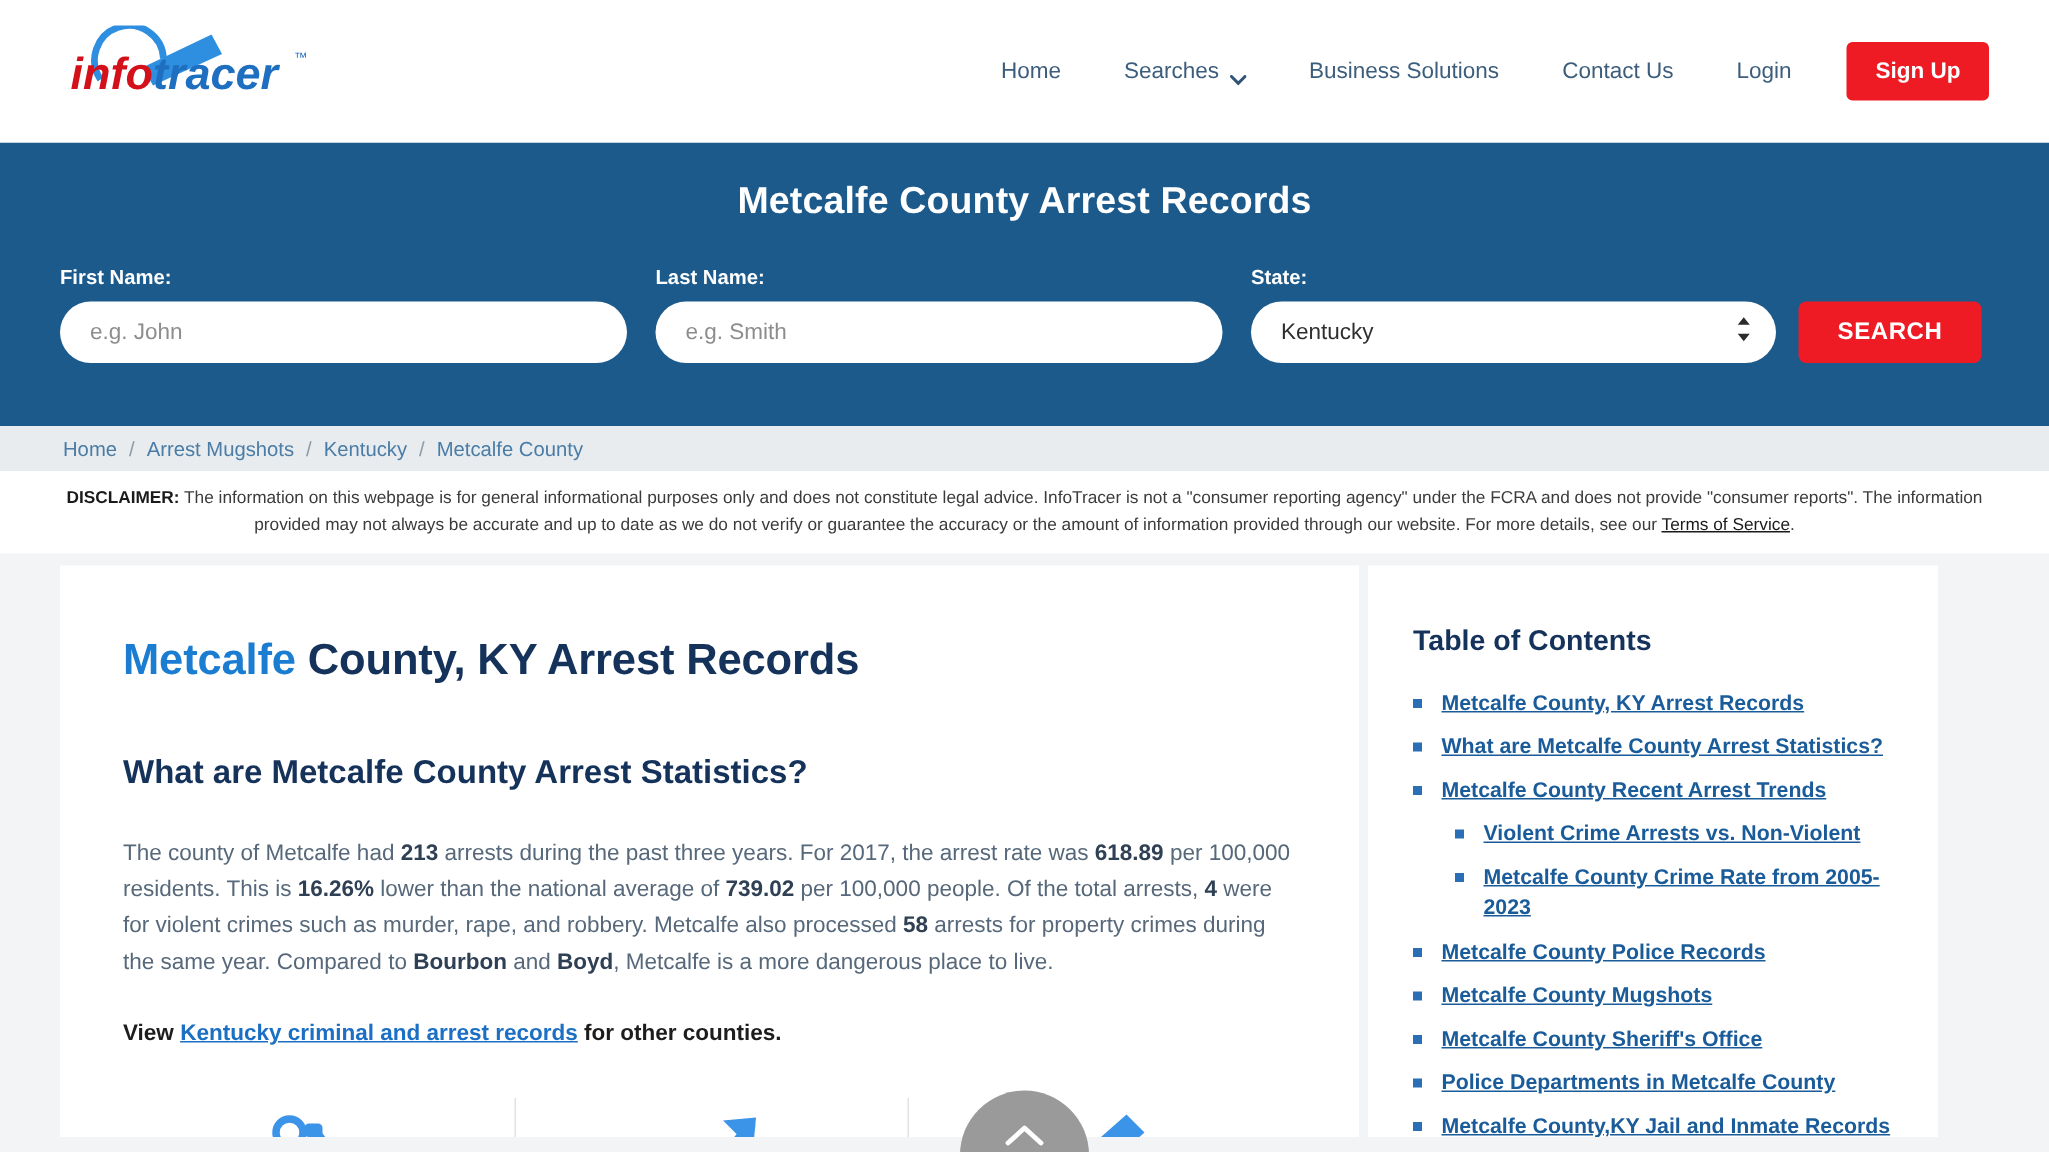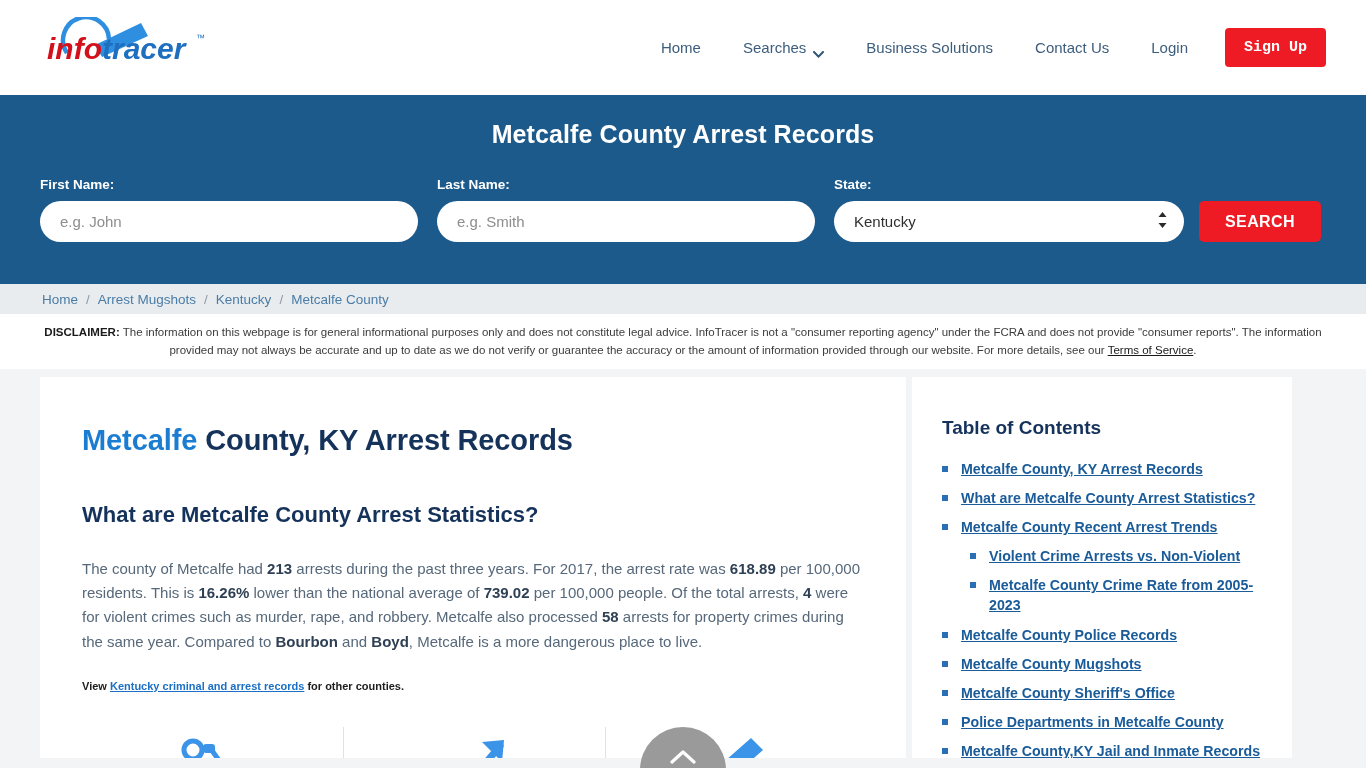--- a/index.html
+++ b/index.html
@@ -42,21 +42,21 @@
   .signup-btn {
     background: #ee1b24;
     color: #ffffff;
     font-size: 15px;
     font-weight: bold;
     padding: 11px 19px;
     border-radius: 4px;
     margin-left: 16px;
     white-space: nowrap;
     border: none;
-    font-family: Liberation Mono, monospace;
+    font-family: Liberation Sans, sans-serif;
   }
 
   
   .hero {
     background: #1c5a8c;
     padding: 25px 40px 30px 40px;
     height: 189px;
   }
   .hero-title {
     color: #ffffff;
@@ -165,21 +165,21 @@
   }
   .para {
     font-size: 15px;
     line-height: 1.62;
     color: #56687a;
     margin-bottom: 26px;
     max-width: 815px;
   }
   .para b { color: #2f4054; font-weight: bold; }
   .view-line {
-    font-size: 11px;
+    font-size: 15px;
     font-weight: bold;
     color: #1d1d1d;
     margin-bottom: 30px;
   }
   .view-line a { color: #1b6fc4; text-decoration: underline; }
 
   .icon-row { display: flex; align-items: flex-start; padding-top: 10px; }
   .icon-cell {
     flex: 1;
     display: flex;

